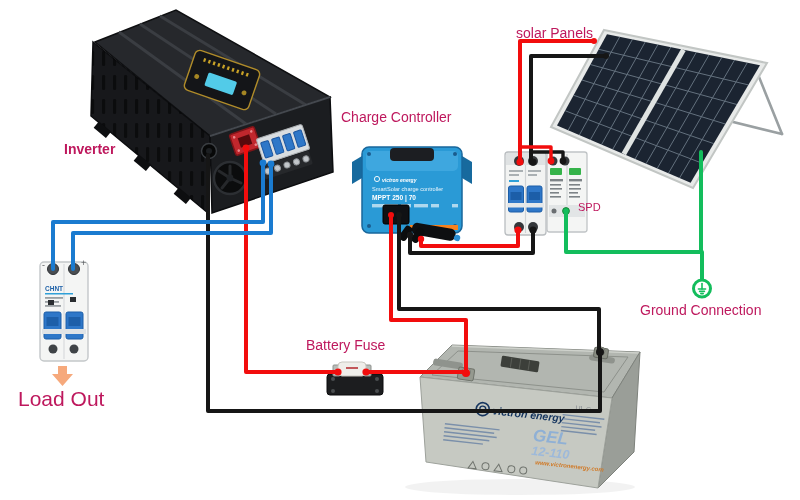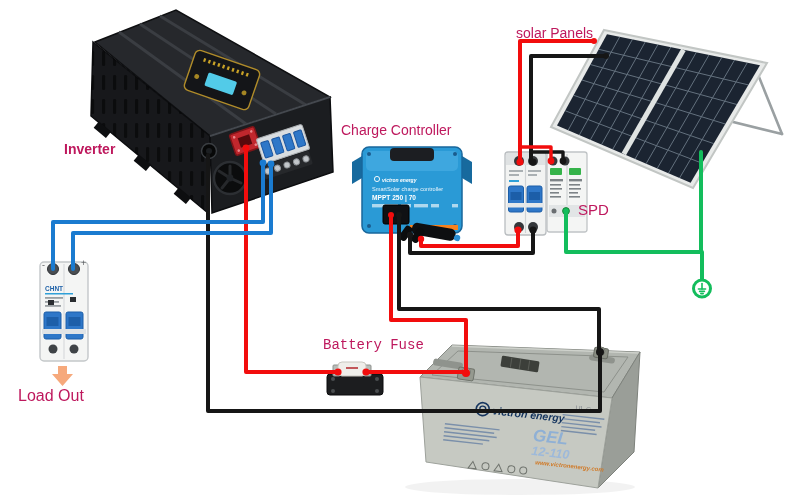--- a/index.html
+++ b/index.html
@@ -1,20 +1,20 @@
 <!DOCTYPE html>
 <html><head>
 <meta charset="utf-8">
 <style>
   html,body{margin:0;padding:0;background:#fff;}
   .stage{position:relative;width:800px;height:500px;background:#ffffff;
          font-family:"Liberation Sans",sans-serif;overflow:hidden;}
   .stage svg{position:absolute;left:0;top:0;}
   .lbl{position:absolute;color:#be185d;font-size:14px;white-space:nowrap;}
-  .lbl.big{font-size:16px;}
+  .lbl.big{font-size:21px;}
   .wires polyline{fill:none;stroke-width:4;stroke-linejoin:round;stroke-linecap:round;}
   .wires .thin{stroke-width:3.4;}
   text{font-family:"Liberation Sans",sans-serif;}
 </style>
 </head>
 <body>
 
 <div class="stage">
 <svg width="800" height="500" viewBox="0 0 800 500">
   <defs>
@@ -380,18 +380,19 @@
       <line x1="700.8" y1="293.6" x2="703.2" y2="293.6"></line>
     </g>
   </g>
 
   <g>
     <polygon points="58,366 67,366 67,374 73,374 62.5,386 52,374 58,374" fill="#f6a97c"></polygon>
   </g>
 </svg>
 
 <div class="lbl" style="left:64px;top:141px;font-weight:bold;">Inverter</div>
-<div class="lbl" style="left:341px;top:122px;">Charge Controller</div>
+<div class="lbl" style="left:341px;top:109px;">Charge Controller</div>
 <div class="lbl" style="left:516px;top:25px;">solar Panels</div>
-<div class="lbl" style="left:578px;top:201px;font-size:15px;">SPD</div>
-<div class="lbl" style="left:323px;top:337px;font-family:Liberation Mono, monospace;">Battery Fuse</div>
+<div class="lbl" style="left:578px;top:201px;font-size:11px;">SPD</div>
+<div class="lbl" style="left:640px;top:302px;">Ground Connection</div>
+<div class="lbl" style="left:306px;top:337px;">Battery Fuse</div>
 <div class="lbl big" style="left:18px;top:387px;">Load Out</div>
 </div>
 
 </body></html>

